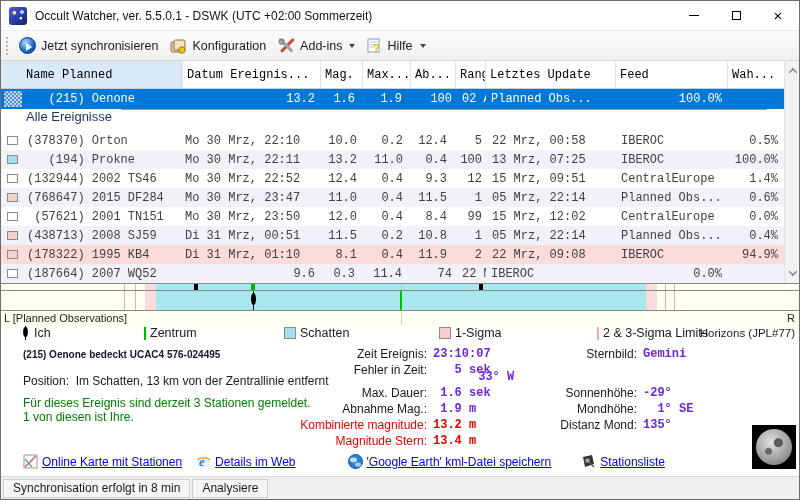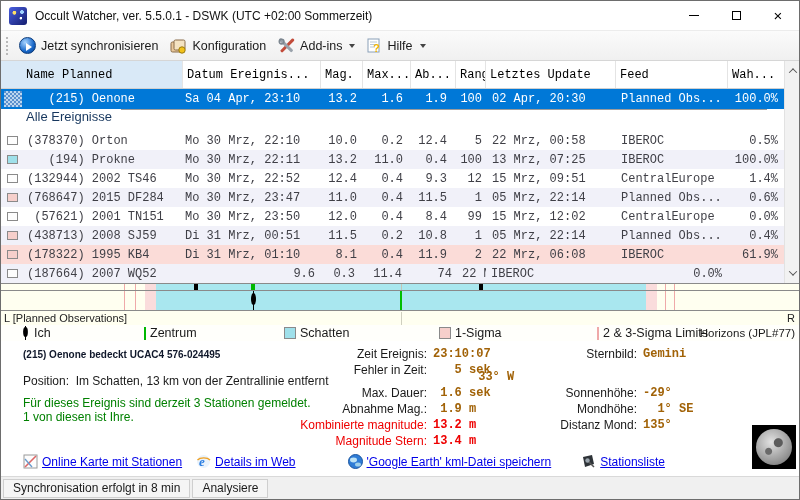--- a/index.html
+++ b/index.html
@@ -92,21 +92,21 @@
   .dpos{position:absolute;left:22px;top:33px;white-space:pre;}
   .dgreen{position:absolute;left:22px;color:#008000;line-height:14px;}
   .fcol{position:absolute;display:flex;flex-direction:column;}
   .fcol.mid{left:230px;top:5px;width:290px;}
   .fcol.right{left:470px;top:5px;width:250px;}
   .fld{display:flex;height:16px;align-items:center;}
   .fld.gap{margin-top:7px;}
   .fld .lbl{text-align:right;padding-right:6px;white-space:nowrap;}
   .fcol.mid .lbl{width:202px;}
   .fcol.right .lbl{width:172px;}
-  .fld .val{font-family:"Liberation Mono","DejaVu Sans Mono",monospace;font-weight:bold;font-size:12px;color:#a16207;white-space:pre;}
+  .fld .val{font-family:"Liberation Mono","DejaVu Sans Mono",monospace;font-weight:bold;font-size:12px;color:#6d28d9;white-space:pre;}
   .fld.red .lbl,.fld.red .val{color:#ee0000;}
   .linksrow{position:absolute;left:22px;bottom:7px;display:flex;align-items:center;}
   .link{display:flex;align-items:center;gap:4px;color:#0000e8;text-decoration:underline;white-space:nowrap;cursor:pointer;}
   .link svg{text-decoration:none;}
   .lk1{margin-right:14px;}.lk2{margin-right:52px;}.lk3{margin-right:30px;}
   .moon{position:absolute;right:3px;bottom:7px;width:44px;height:44px;background:#000;}
   .moon::after{content:"";position:absolute;left:4px;top:4px;width:36px;height:36px;border-radius:50%;
     background:radial-gradient(circle at 62% 38%,#5c5c5c 0 4px,transparent 5px),
                radial-gradient(circle at 35% 62%,#6a6a6a 0 3px,transparent 4px),
                radial-gradient(circle at 42% 36%,#e2e2e2,#a2a2a2 55%,#6f6f6f 95%);}
@@ -181,21 +181,20 @@
         <div class="th">Ab...</div>
         <div class="th">Rang</div>
         <div class="th">Letztes Update</div>
         <div class="th">Feed</div>
         <div class="th" style="border-right:none">Wah...</div>
       </div>
 
       <div class="grid selrow">
         <div class="hatch"></div>
         <div class="cell">   (215) Oenone</div>
-        <div class="cell">Sa 04 Apr, 23:10</div>
         <div class="cell num c-mag">13.2</div>
         <div class="cell num c-max">1.6</div>
         <div class="cell num c-ab">1.9</div>
         <div class="cell num c-rang">100</div>
         <div class="cell c-upd">02 Apr, 20:30</div>
         <div class="cell c-feed">Planned Obs...</div>
         <div class="cell c-wahr">100.0%</div>
       </div>
 
       <div class="grouprow">
@@ -276,23 +275,23 @@
         <div class="cell c-wahr">0.4%</div>
       </div>
       <div class="grid trow pinkrow">
         <div class="chip pink"></div>
         <div class="cell">(178322) 1995 KB4</div>
         <div class="cell">Di 31 Mrz, 01:10</div>
         <div class="cell num c-mag">8.1</div>
         <div class="cell num c-max">0.4</div>
         <div class="cell num c-ab">11.9</div>
         <div class="cell num c-rang">2</div>
-        <div class="cell c-upd">22 Mrz, 06:08</div>
+        <div class="cell c-upd">22 Mrz, 09:08</div>
         <div class="cell c-feed">IBEROC</div>
-        <div class="cell c-wahr">61.9%</div>
+        <div class="cell c-wahr">94.9%</div>
       </div>
       <div class="grid trow alt">
         <div class="chip white"></div>
         <div class="cell">(187664) 2007 WQ52</div>
         <div class="cell num c-mag">9.6</div>
         <div class="cell num c-max">0.3</div>
         <div class="cell num c-ab">11.4</div>
         <div class="cell num c-rang">74</div>
         <div class="cell c-upd">22 Mrz, 01:09</div>
         <div class="cell c-feed">IBEROC</div>

